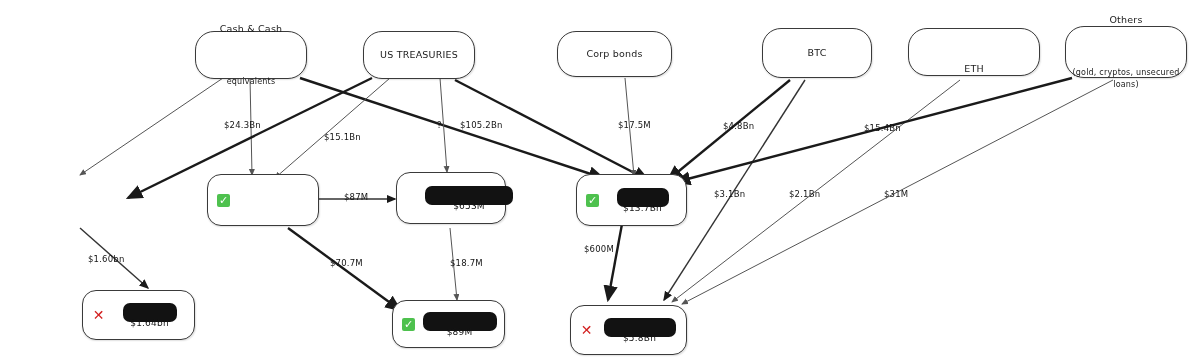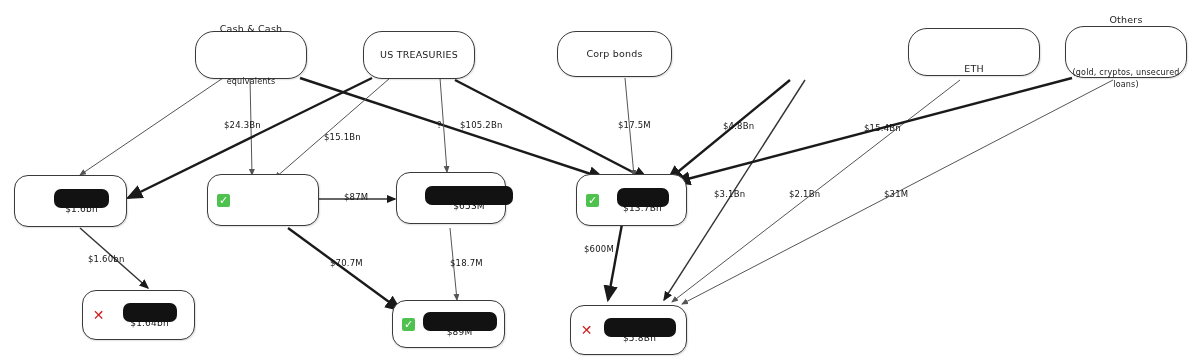--- a/index.html
+++ b/index.html
@@ -138,41 +138,39 @@
       <span>US TREASURIES</span>
     </div>
   </div>
 
   <div class="node" style="left:557px;top:31px;width:115px;height:46px;">
     <div class="ttl">
       <span>Corp bonds</span>
     </div>
   </div>
 
+  <div class="node" style="left:762px;top:28px;width:110px;height:50px;">
+    <div class="ttl">
+      <span>BTC</span>
+    </div>
+  </div>
 
   <div class="node" style="left:908px;top:28px;width:132px;height:48px;align-items:flex-end;">
     <div class="ttl">
       <span>ETH</span>
     </div>
   </div>
 
   <div class="node" style="left:1065px;top:26px;width:122px;height:52px;">
     <div class="ttl">
       <span>Others</span>
       <span class="sub">(gold, cryptos, unsecured loans)</span>
     </div>
   </div>
 
-  <div class="rbox" style="left:14px;top:175px;width:113px;height:52px;">
-    <div class="mark none"></div>
-    <div class="rbody">
-      <div class="redact" style="width:55px;"></div>
-      <div class="amt">$1.6bn</div>
-    </div>
-  </div>
 
   <div class="rbox" style="left:207px;top:174px;width:112px;height:52px;">
     <div class="mark ok">✓</div>
   </div>
 
   <div class="rbox" style="left:396px;top:172px;width:110px;height:52px;">
     <div class="mark none"></div>
     <div class="rbody">
       <div class="redact" style="width:88px;"></div>
       <div class="amt">$653M</div>

